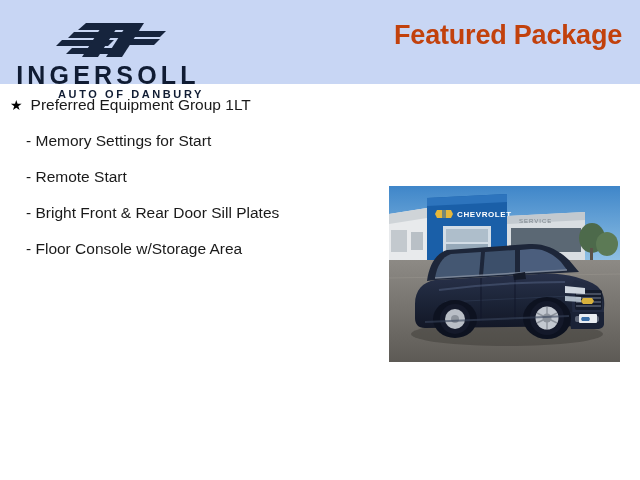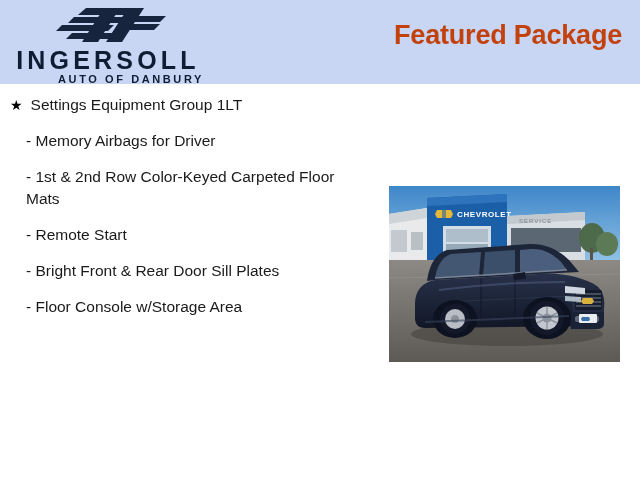--- a/index.html
+++ b/index.html
@@ -20,21 +20,21 @@
   #header-band {
     position: absolute;
     left: 0; top: 0;
     width: 640px;
     height: 84px;
     background: #c8d6f4;
   }
 
   #brand-block {
     position: absolute;
-    left: 8px; top: 4px;
+    left: 8px; top: 19px;
     width: 196px;
     text-align: center;
   }
 
   #brand-logo-icon {
     display: block;
     margin: 0 auto;
     width: 128px;
     height: 42px;
   }
@@ -151,32 +151,29 @@
     <span id="brand-tagline">AUTO OF DANBURY</span>
   </div>
 
   <div id="page-title">Featured Package</div>
 </div>
 
 <div id="feature-list">
 
   <div class="feature-row heading">
     <span class="star-bullet">★</span>
-    <span class="feature-text">Settings Equipment Group 1LT</span>
-  </div>
-
-  <div class="feature-row sub">
-    <span class="feature-text">- Memory Airbags for Driver</span>
-  </div>
-
-
-
-  <div class="feature-row sub">
-    <span class="feature-text">- 1st &amp; 2nd Row Color-Keyed Carpeted Floor Mats</span>
-  </div>
+    <span class="feature-text">Preferred Equipment Group 1LT</span>
+  </div>
+
+  <div class="feature-row sub">
+    <span class="feature-text">- Memory Settings for Start</span>
+  </div>
+
+
+
 
   <div class="feature-row sub">
     <span class="feature-text">- Remote Start</span>
   </div>
 
   <div class="feature-row sub">
     <span class="feature-text">- Bright Front &amp; Rear Door Sill Plates</span>
   </div>
 
   <div class="feature-row sub">

